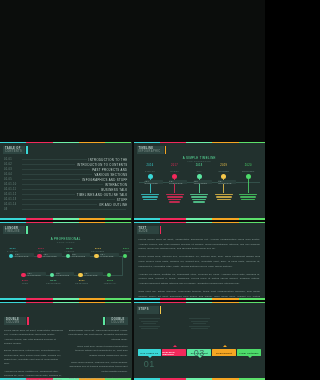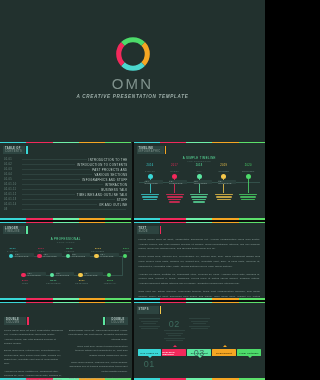--- a/index.html
+++ b/index.html
@@ -94,35 +94,20 @@
   .pr-body{text-align:center;}
   .pr-body .ln{height:1px;background:#2e423e;margin:0 auto 1.5px auto;}
   .pr-arrow{position:absolute;width:0;height:0;border-left:2px solid transparent;
             border-right:2px solid transparent;}
 </style>
 </head>
 <body>
 
 <div class="deck">
 
-  <div class="hero">
-    <div class="logo-wrap">
-      <svg width="34" height="34" viewBox="0 0 100 100">
-        <g transform="rotate(45 50 50)">
-          <path d="M50 8 A42 42 0 0 1 92 50" fill="none" stroke="#f5a623" stroke-width="15"></path>
-          <path d="M92 50 A42 42 0 0 1 50 92" fill="none" stroke="#4bd6cd" stroke-width="15"></path>
-          <path d="M50 92 A42 42 0 0 1 8 50" fill="none" stroke="#f2295b" stroke-width="15"></path>
-          <path d="M8 50 A42 42 0 0 1 50 8" fill="none" stroke="#4ddb6a" stroke-width="15"></path>
-        </g>
-        <circle cx="50" cy="50" r="30" fill="#22312e"></circle>
-      </svg>
-    </div>
-    <div class="hero-title">OMN</div>
-    <div class="hero-sub">A CREATIVE PRESENTATION TEMPLATE</div>
-  </div>
 
   <div class="grid">
       <div class="slide">
         <div class="slide-top-line">
           <div class="seg" style="flex: 1 1 0%; background: rgb(58, 215, 215);"></div>
           <div class="seg" style="flex: 1 1 0%; background: rgb(242, 41, 91);"></div>
           <div class="seg" style="flex: 1 1 0%; background: rgb(111, 240, 168);"></div>
           <div class="seg" style="flex: 1 1 0%; background: rgb(245, 166, 35);"></div>
           <div class="seg" style="flex: 1 1 0%; background: rgb(92, 224, 106);"></div>
         </div>
@@ -480,30 +465,20 @@
             <div class="pr-body">
               <div class="ln" style="width: 88%;"></div>
               <div class="ln" style="width: 72%;"></div>
               <div class="ln" style="width: 56%;"></div>
               <div class="ln" style="width: 88%;"></div>
               <div class="ln" style="width: 72%;"></div>
             </div>
             <div class="pr-num" style="margin-top: 31px; text-align: center;">01</div>
           </div>
           <div class="pr-arrow" style="left: 8.5%; top: 40px; border-top: 2.5px solid rgb(58, 215, 215);"></div>
-          <div class="pr-col" style="left: 20.2%; top: 4px;">
-            <div class="pr-num">02</div>
-            <div class="pr-body" style="margin-top: 1px;">
-              <div class="ln" style="width: 88%;"></div>
-              <div class="ln" style="width: 72%;"></div>
-              <div class="ln" style="width: 56%;"></div>
-              <div class="ln" style="width: 88%;"></div>
-              <div class="ln" style="width: 72%;"></div>
-            </div>
-          </div>
           <div class="pr-arrow" style="left: 28.7%; top: 29px; border-bottom: 2.5px solid rgb(242, 41, 91);"></div>
           <div class="pr-col" style="left: 40.4%; top: 2px;">
             <div class="pr-body">
               <div class="ln" style="width: 88%;"></div>
               <div class="ln" style="width: 72%;"></div>
               <div class="ln" style="width: 56%;"></div>
               <div class="ln" style="width: 88%;"></div>
               <div class="ln" style="width: 72%;"></div>
             </div>
             <div class="pr-num" style="margin-top: 20px;">03</div>

